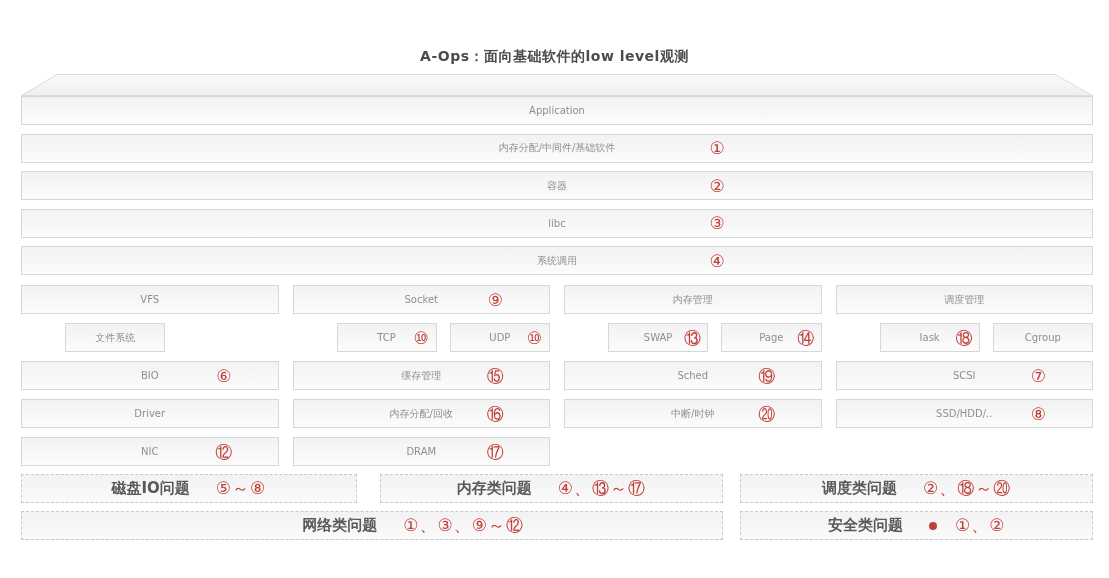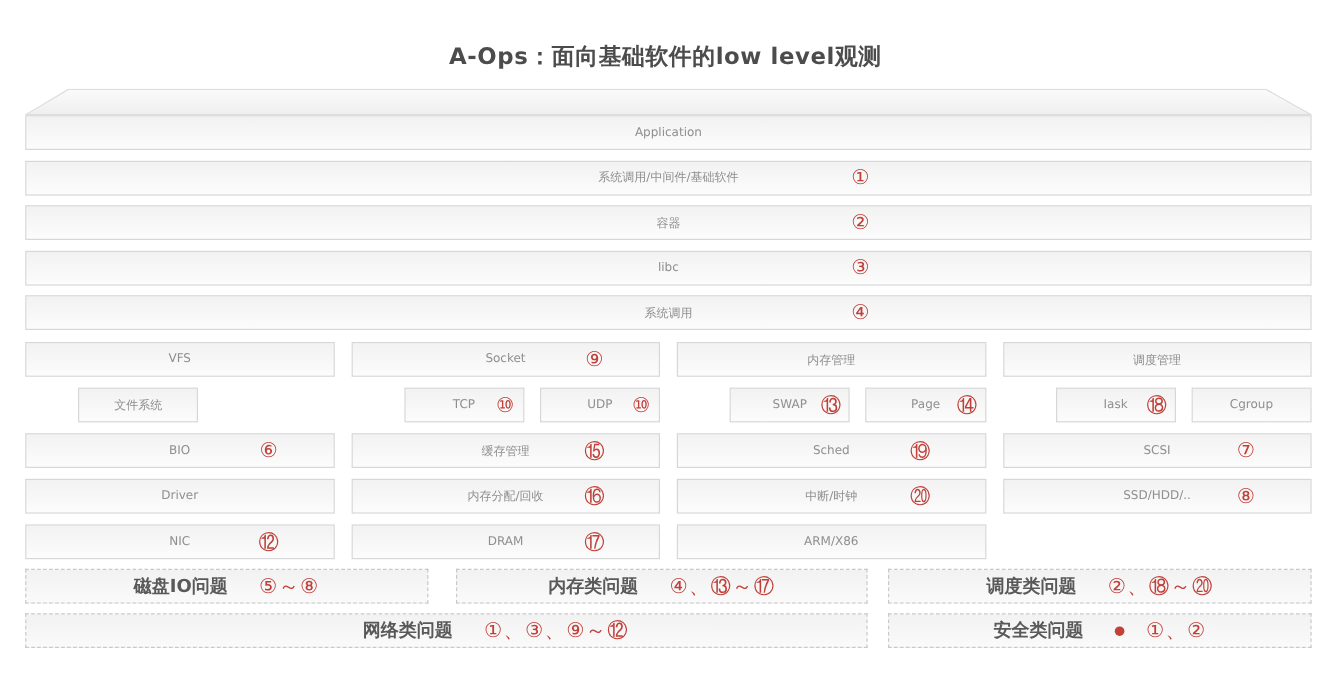--- a/index.html
+++ b/index.html
@@ -8,22 +8,22 @@
     --bold_gray:#595959;
     --border:#d7d7d7;
   }
   html,body{margin:0;padding:0;}
   body{
     width:1109px;height:578px;position:relative;background:#ffffff;
     font-family:"DejaVu Sans","Liberation Sans",sans-serif;
     overflow:hidden;
   }
   .title{
-    position:absolute;top:34px;left:0;width:100%;text-align:center;
-    font-size:19px;font-weight:bold;color:#4c4c4c;letter-spacing:0.5px;
+    position:absolute;top:48px;left:0;width:100%;text-align:center;
+    font-size:14px;font-weight:bold;color:#4c4c4c;letter-spacing:0.5px;
   }
   .topface{position:absolute;left:21px;top:74px;}
   .stack{position:absolute;left:21px;top:96px;width:1072px;}
   .cell{
     position:relative;height:29px;box-sizing:border-box;
     border:1px solid var(--border);
     background:linear-gradient(180deg,#f2f2f2 0%,#fcfcfc 100%);
   }
   .layer{margin-bottom:8.5px;}
   .cl{
@@ -72,21 +72,21 @@
   <polygon points="36,0.5 1034,0.5 1071.5,21.5 0.5,21.5" fill="url(#tg)" stroke="#dcdcdc" stroke-width="1"></polygon>
 </svg>
 
 <div class="stack">
 
   <div class="cell layer">
     <span class="cl">Application</span>
     <span class="num"></span>
   </div>
   <div class="cell layer">
-    <span class="cl">系统调用/中间件/基础软件</span>
+    <span class="cl">内存分配/中间件/基础软件</span>
     <span class="num">①</span>
   </div>
   <div class="cell layer">
     <span class="cl">容器</span>
     <span class="num">②</span>
   </div>
   <div class="cell layer">
     <span class="cl">libc</span>
     <span class="num">③</span>
   </div>
@@ -185,24 +185,20 @@
       <span class="cl">SSD/HDD/..</span>
       <span class="num">⑧</span>
     </div>
     <div class="cell">
       <span class="cl">NIC</span>
       <span class="num">⑫</span>
     </div>
     <div class="cell">
       <span class="cl">DRAM</span>
       <span class="num">⑰</span>
-    </div>
-    <div class="cell">
-      <span class="cl">ARM/X86</span>
-      <span class="num"></span>
     </div>
   </div>
 
   <div class="problems">
     <div class="pleft">
       <div class="pcell">
         <span class="pl">磁盘IO问题</span>
         <span class="pn">⑤～⑧</span>
       </div>
       <div class="pcell">

